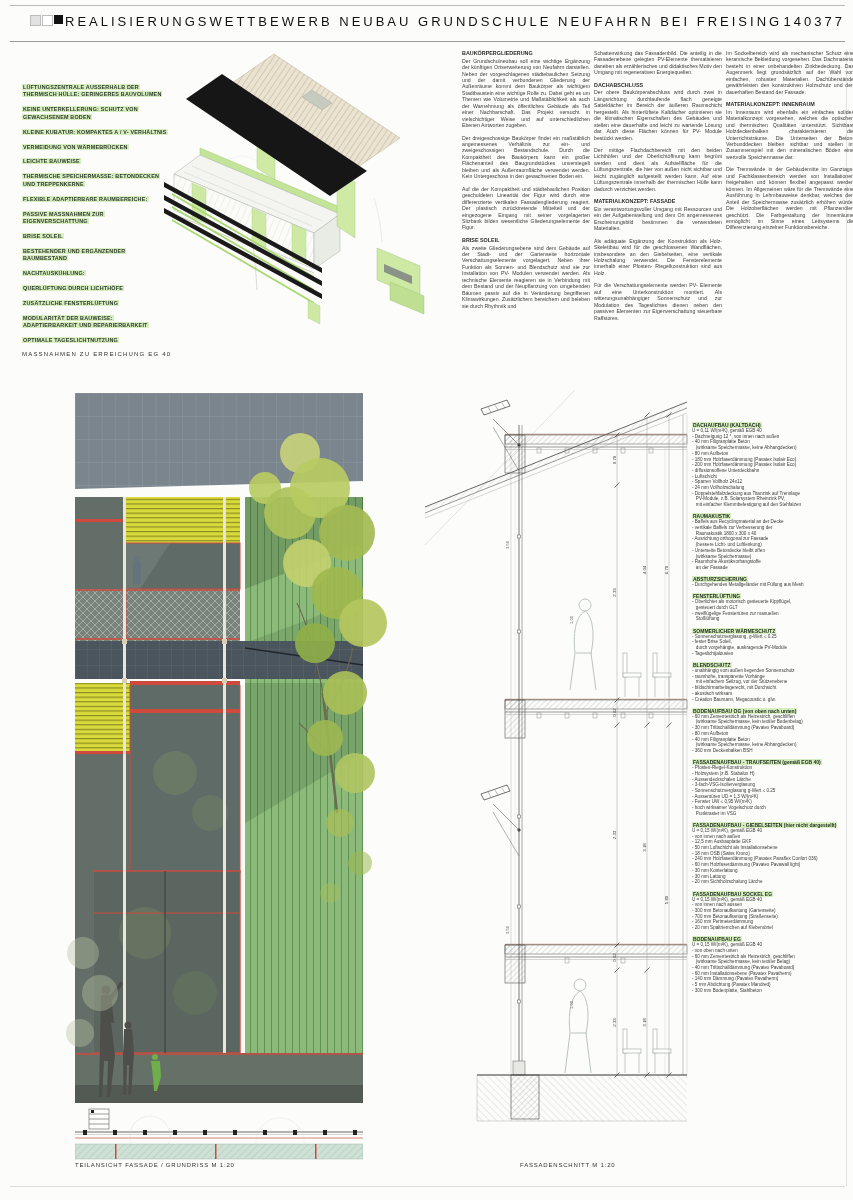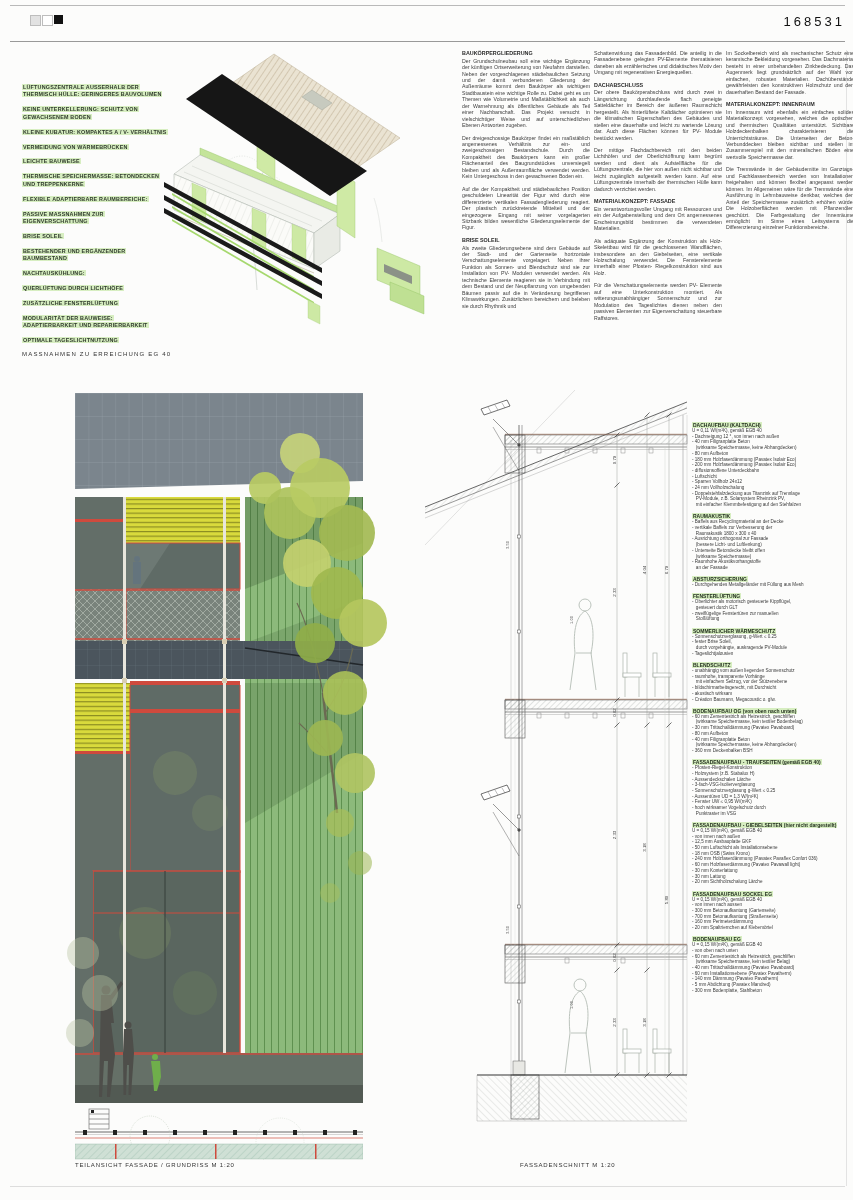--- a/index.html
+++ b/index.html
@@ -37,21 +37,22 @@
 <div class="page">
 
   <div class="rule" style="left:10px;top:5px;width:835px;height:1px;"></div>
   <div class="rule" style="left:10px;top:41px;width:835px;height:1px;background:#999;"></div>
   <div class="rule" style="left:10px;top:1186px;width:835px;height:1px;background:#ddd;"></div>
   <div class="rule" style="left:846px;top:50px;width:1px;height:1136px;background:#e3e3e3;"></div>
 
   <div class="logo-sq" style="left:30px;background:#e2e2e2;border:1px solid #bdbdbd;"></div>
   <div class="logo-sq" style="left:42px;background:#fff;border:1px solid #bdbdbd;"></div>
   <div class="logo-sq" style="left:54px;background:#111;"></div>
-  <div class="code">168531</div>
+  <div class="title">REALISIERUNGSWETTBEWERB NEUBAU GRUNDSCHULE NEUFAHRN BEI FREISING</div>
+  <div class="code">140377</div>
 
   <div class="measures">
       <div class="measure"><span class="hl">LÜFTUNGSZENTRALE AUSSERHALB DER THERMISCH HÜLLE: GERINGERES BAUVOLUMEN</span></div>
       <div class="measure"><span class="hl">KEINE UNTERKELLERUNG: SCHUTZ VON GEWACHSENEM BODEN</span></div>
       <div class="measure"><span class="hl">KLEINE KUBATUR: KOMPAKTES A / V- VERHÄLTNIS</span></div>
       <div class="measure"><span class="hl">VERMEIDUNG VON WÄRMEBRÜCKEN</span></div>
       <div class="measure"><span class="hl">LEICHTE BAUWEISE</span></div>
       <div class="measure"><span class="hl">THERMISCHE SPEICHERMASSE: BETONDECKEN UND TREPPENKERNE</span></div>
       <div class="measure"><span class="hl">FLEXIBLE ADAPTIERBARE RAUMBEREICHE:</span></div>
       <div class="measure"><span class="hl">PASSIVE MASSNAHMEN ZUR EIGENVERSCHATTUNG</span></div>

